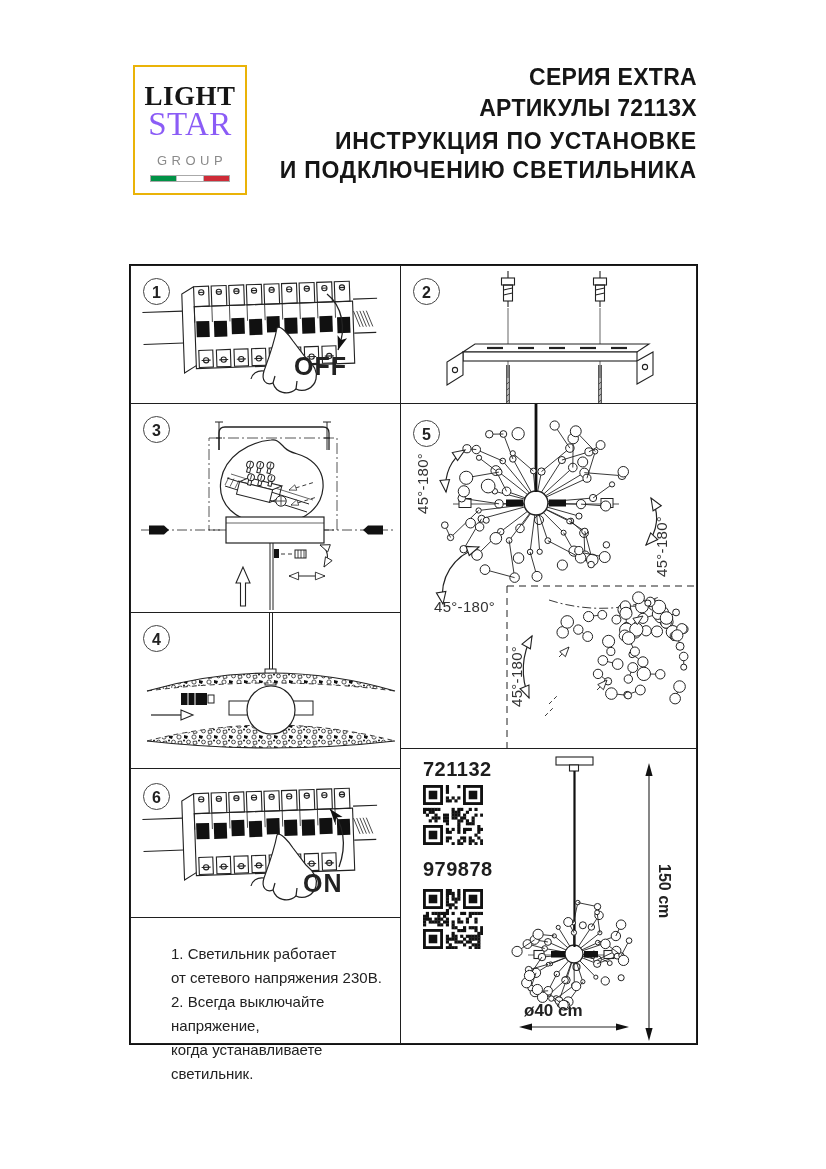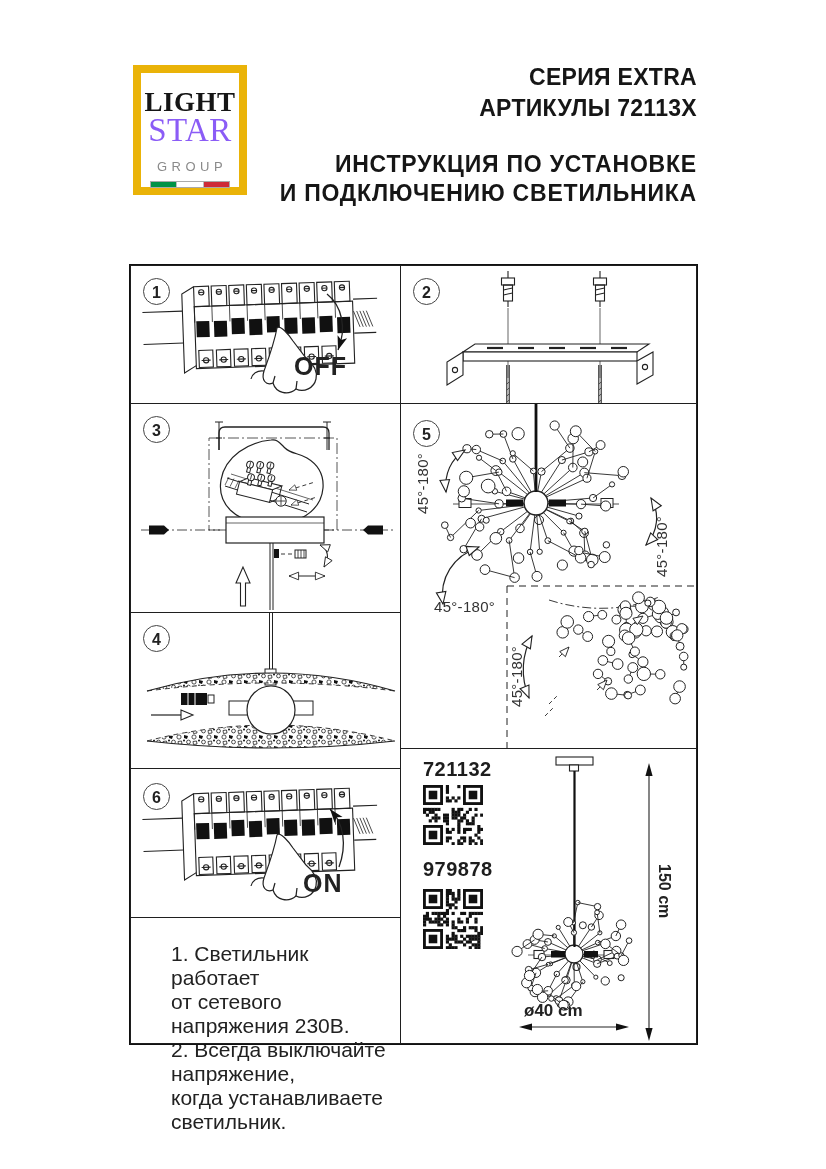--- a/index.html
+++ b/index.html
@@ -1,50 +1,50 @@
 <!DOCTYPE html>
 <html><head>
 <meta charset="utf-8">
 <style>
   html,body{margin:0;padding:0}
   body{width:826px;height:1169px;background:#fff;position:relative;
        font-family:"Liberation Sans",sans-serif;color:#1a1a1a;overflow:hidden}
   .page{position:absolute;inset:0;background:#fff}
 
   
-  .logo{position:absolute;left:133px;top:65px;width:114px;height:130px;border:8px solid #eab308;
+  .logo{position:absolute;left:133px;top:65px;width:114px;height:130px;border:2px solid #eab308;
         box-sizing:border-box;text-align:center;background:#fff}
   .logo .l1{font-family:"Liberation Serif",serif;font-weight:700;font-size:27px;line-height:26px;
             margin-top:16px;letter-spacing:.5px;color:#151515}
   .logo .l2{font-family:"Liberation Serif",serif;font-weight:400;font-size:33px;line-height:30px;
             letter-spacing:.5px;color:#8b5cf6}
   .logo .l3{font-size:13px;letter-spacing:4.5px;color:#8a8a8a;margin-top:14px;text-indent:4px}
   .flag{width:80px;height:7px;margin:7px auto 0;border:1px solid #aaa;display:flex;box-sizing:border-box}
   .flag span{flex:1;height:100%}
   .flag .fw{border-left:1px solid #bbb;border-right:1px solid #bbb;box-sizing:border-box;background:#fff}
 
   
   .tblock{position:absolute;right:129px;top:62px;text-align:right;font-weight:700;color:#161616}
   .tline{font-size:23px;line-height:31px;letter-spacing:.3px}
-  .tsub{margin-top:26px}
+  .tsub{margin-top:3px}
   .tsub .tline{letter-spacing:.8px;line-height:29px}
 
   
   .panel{position:absolute;border:1px solid #1f1f1f;background:#fff;box-sizing:border-box}
   .panel svg{position:absolute;left:0;top:0}
   .outer{position:absolute;left:129px;top:264px;width:569px;height:781px;border:1.6px solid #111;
          box-sizing:border-box;pointer-events:none}
   .num{position:absolute;left:12px;top:12px;width:27px;height:27px;border:1.3px solid #444;border-radius:50%;
        font-size:16px;line-height:27px;text-align:center;font-weight:600;color:#222;box-sizing:border-box;background:#fff}
   .lbl{position:absolute;color:#222;white-space:nowrap}
   .switch{font-size:25px;font-weight:600;letter-spacing:1px}
   .angle{font-size:15px;color:#333;letter-spacing:.3px}
   .rot{transform:rotate(-90deg);transform-origin:0 0}
   .rot90{transform:rotate(90deg);transform-origin:0 0}
-  .notes-text{position:absolute;left:40px;top:24px;font-size:21px;line-height:24px;color:#222}
+  .notes-text{position:absolute;left:40px;top:24px;font-size:15px;line-height:24px;color:#222}
   .art{position:absolute;left:22px;font-size:20px;font-weight:700;letter-spacing:.5px;color:#1d1d1d}
   .dim150{font-size:16px;font-weight:600}
   .dim40{left:123px;top:252px;width:100px;text-align:left;font-size:17px;font-weight:600}
 </style>
 </head>
 <body>
 
 <div class="page">
 
   <div class="logo">

